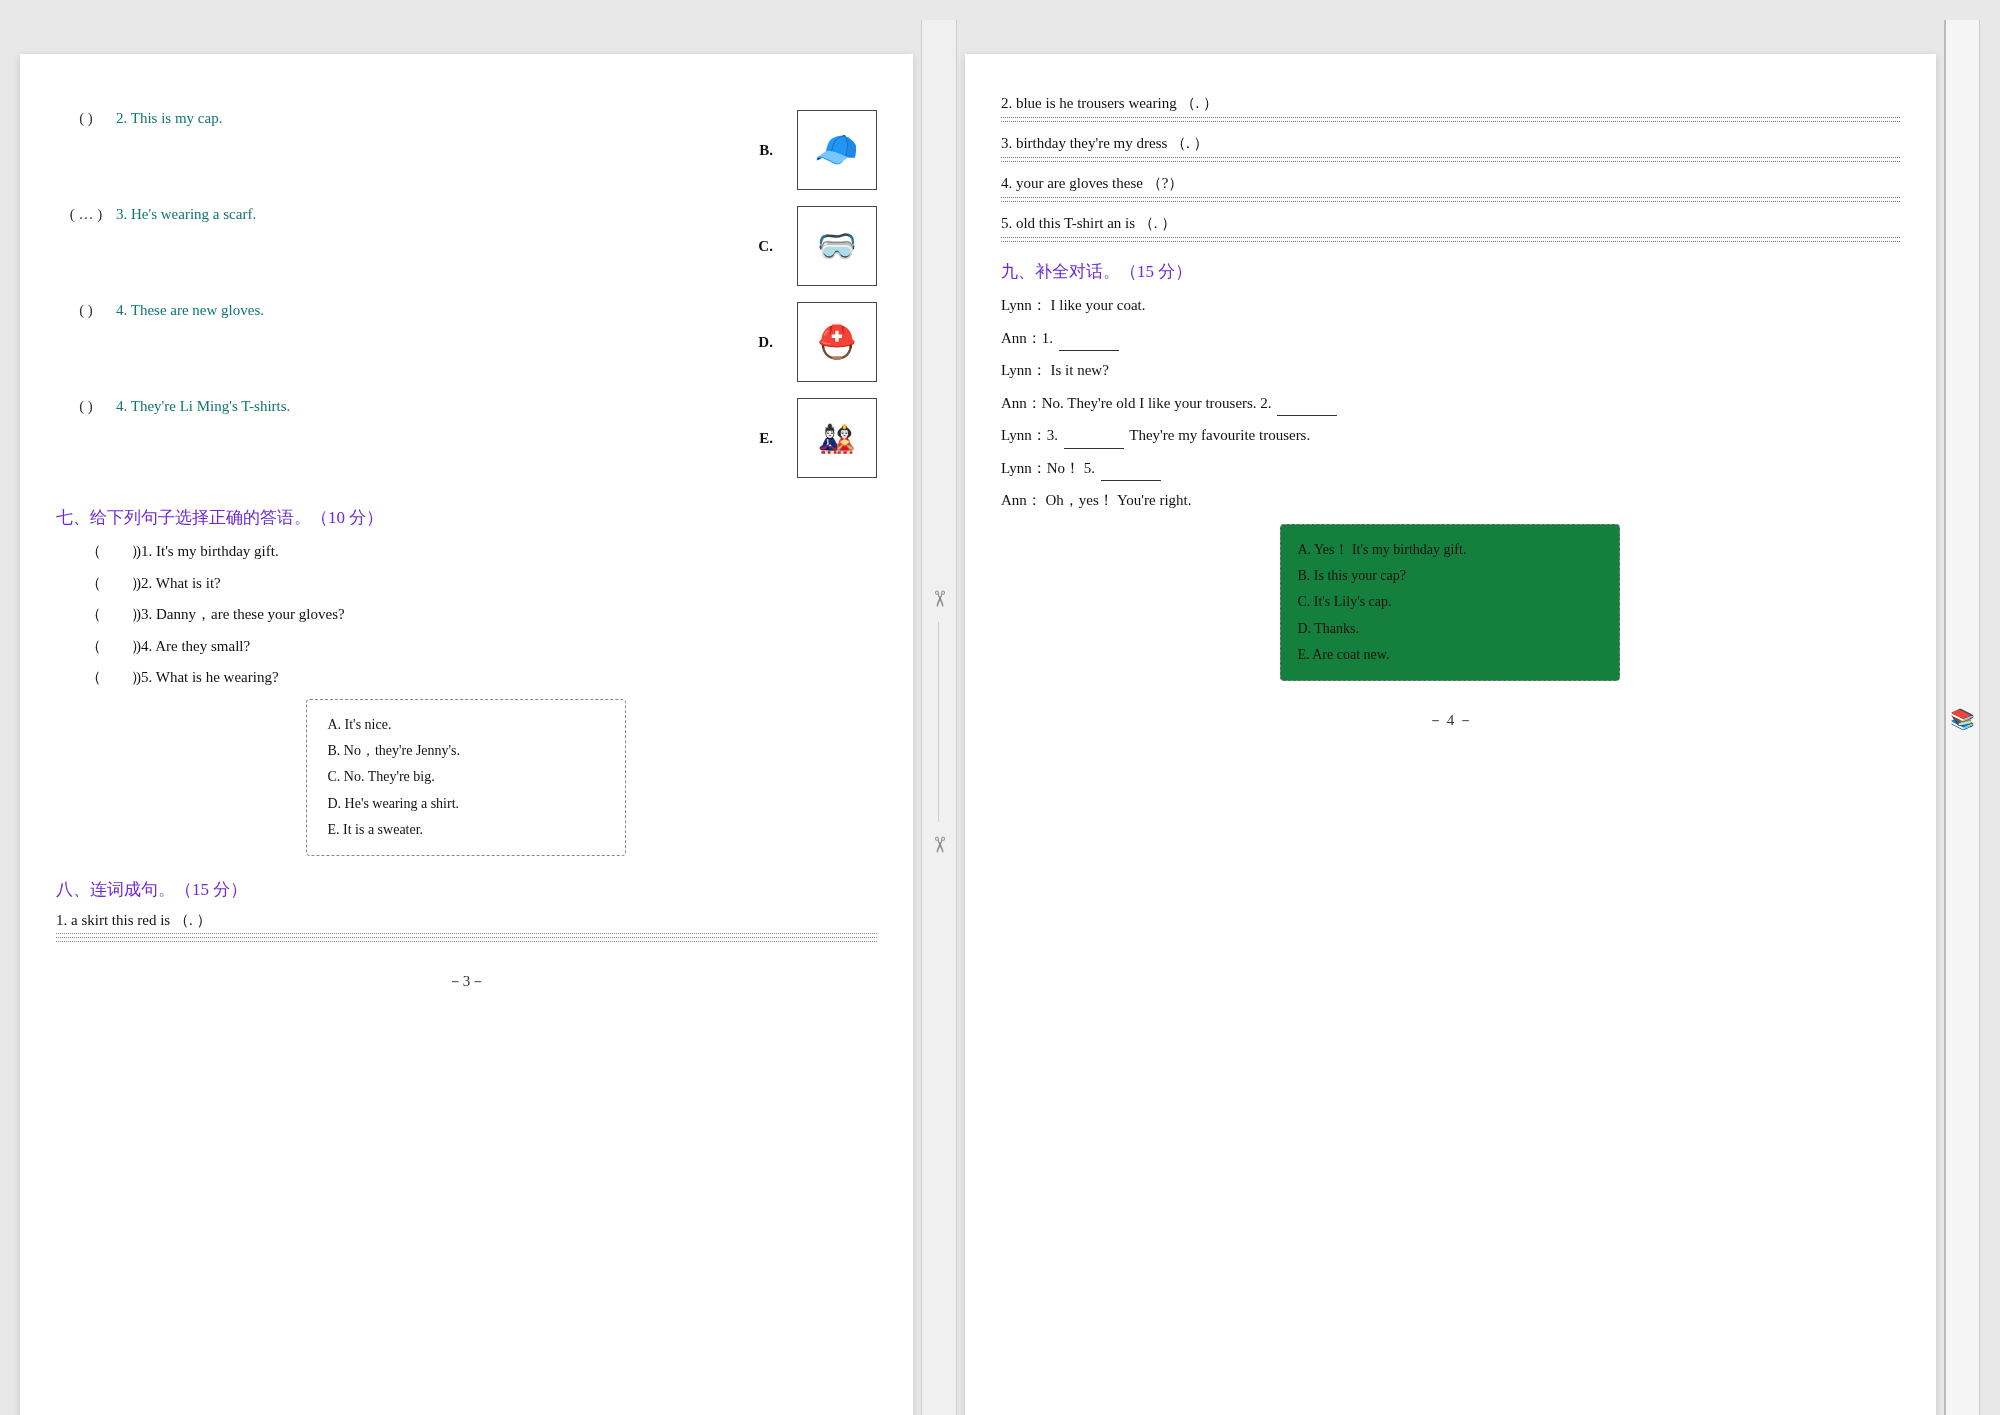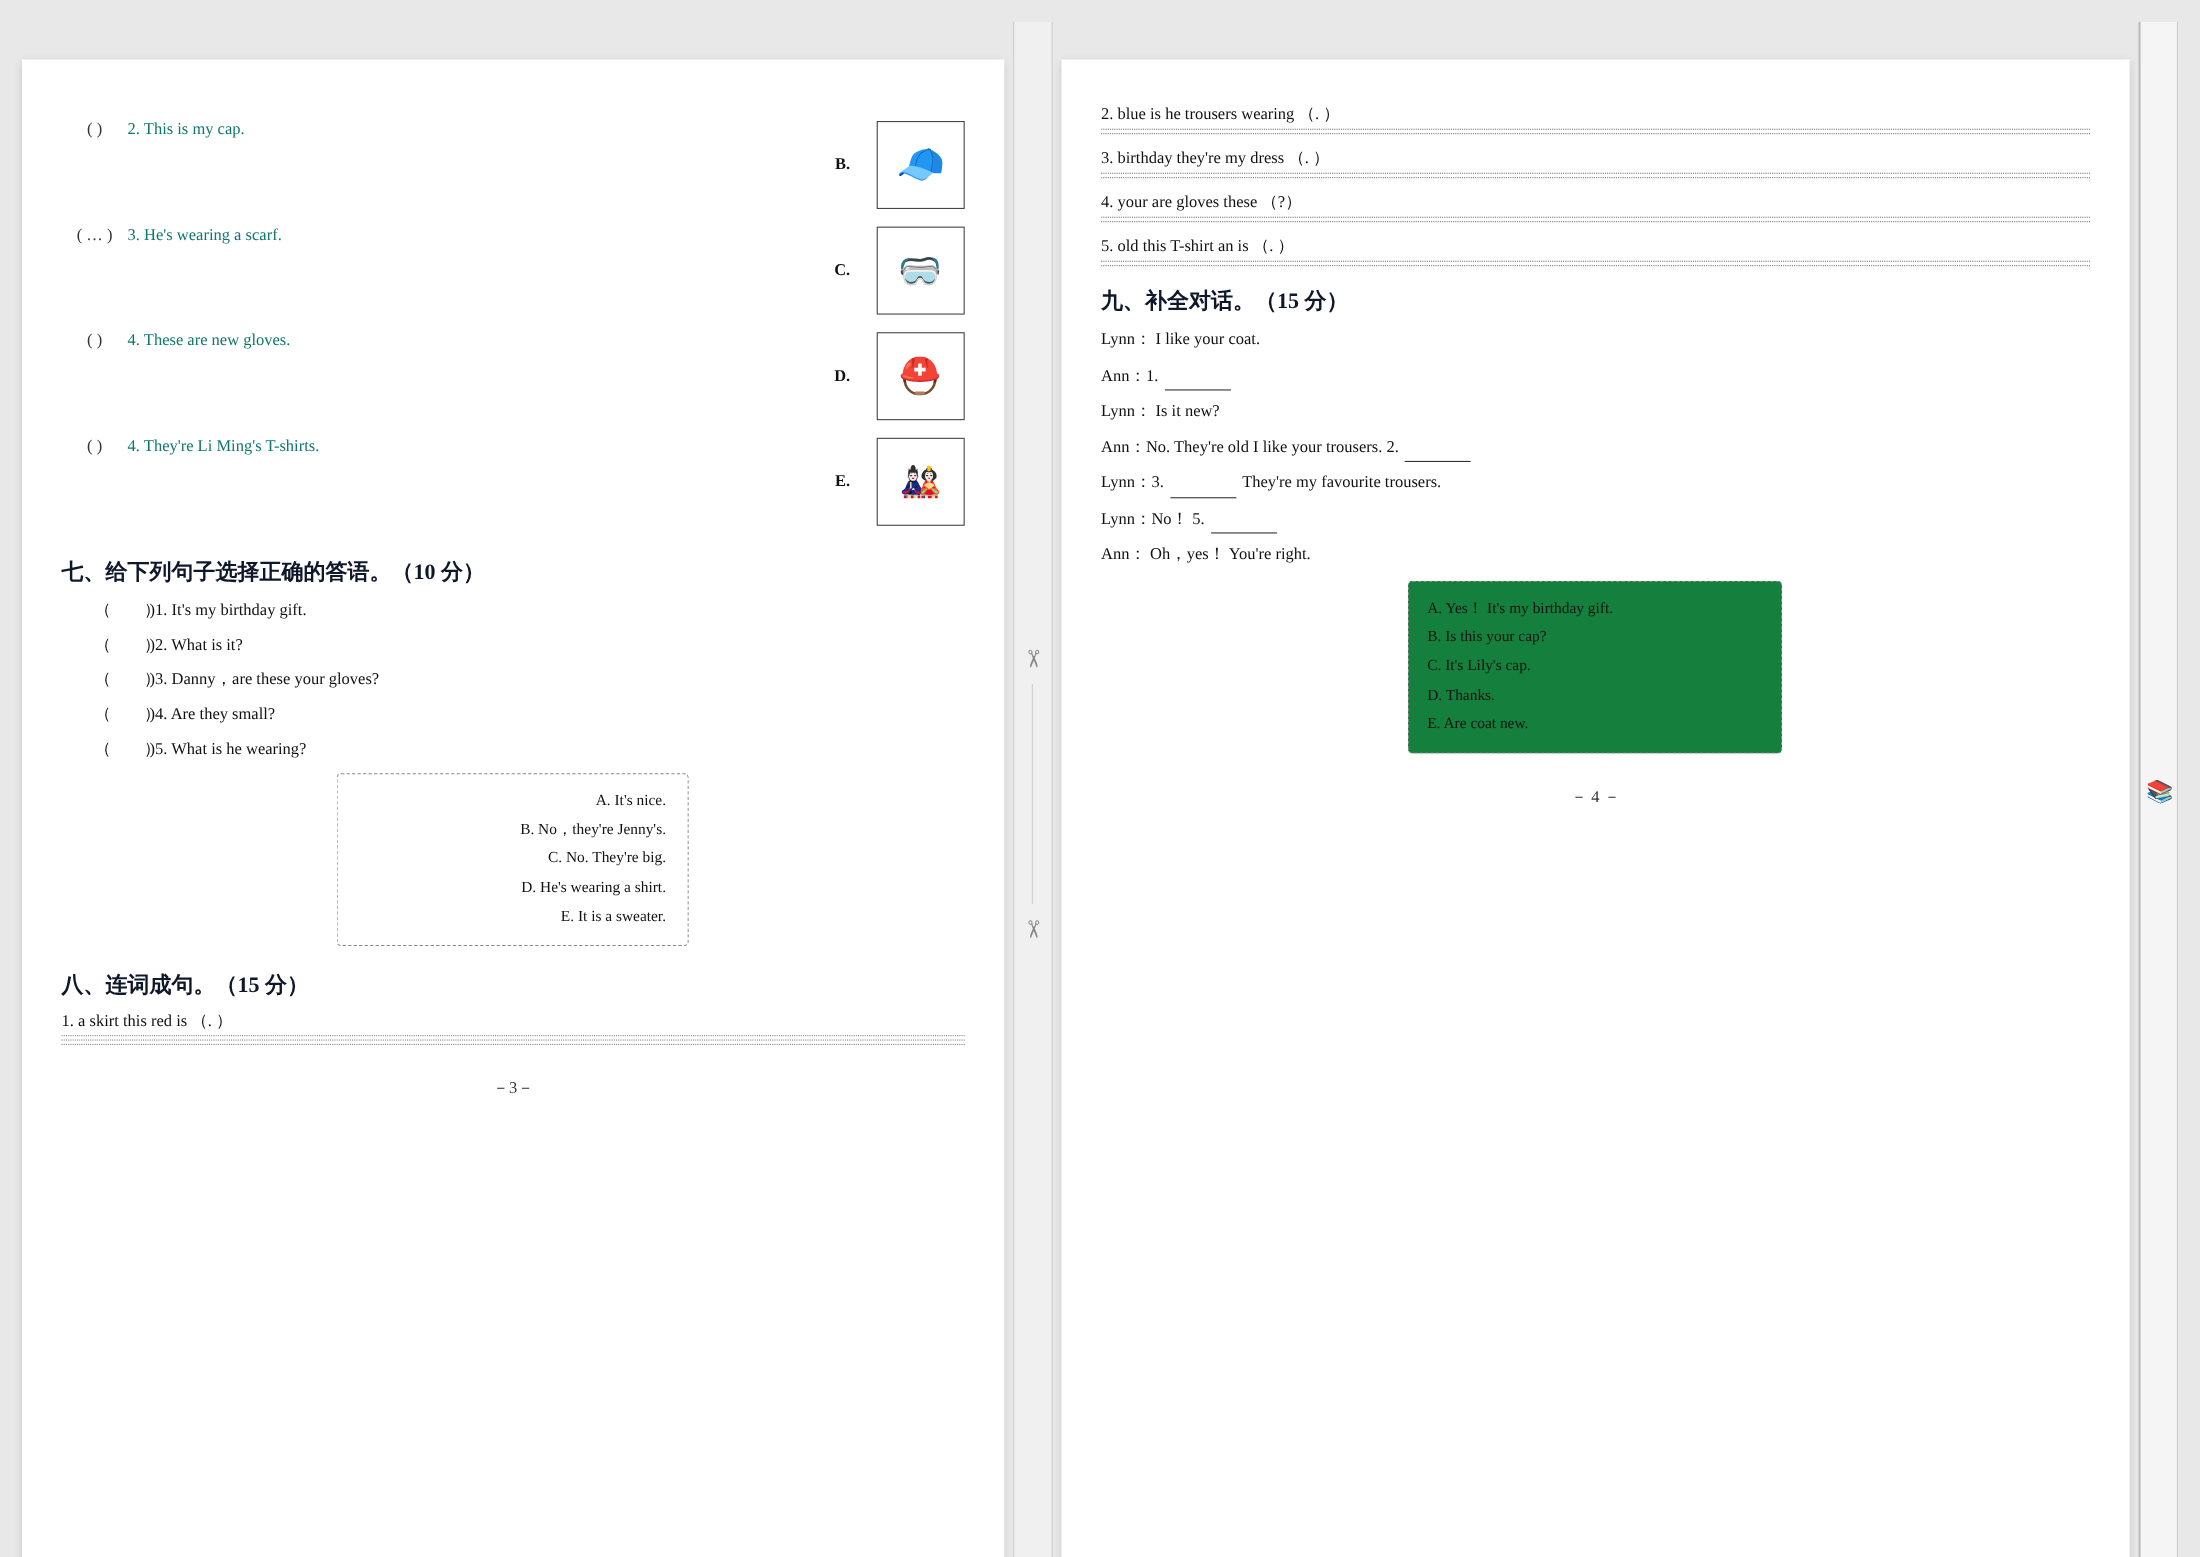--- a/index.html
+++ b/index.html
@@ -35,24 +35,24 @@
     }
     .page-number {
       text-align: center;
       margin-top: 30px;
       font-size: 15px;
       color: #333;
     }
 
     
     .section-header {
-      font-size: 20px;
-      font-weight: bold;
+      font-size: 17px;
+      font-weight: normal;
       margin: 18px 0 10px 0;
-      color: #0f172a;
+      color: #6d28d9;
     }
     .match-paren {
       width: 60px;
       text-align: center;
       font-size: 15px;
       color: #333;
       flex-shrink: 0;
     }
     .match-text {
       flex: 1;
@@ -80,21 +80,20 @@
     }
 
     
     .choice-block {
       border: 1.5px dashed #888;
       border-radius: 4px;
       padding: 10px 20px;
       margin: 8px auto;
       width: 320px;
       background: #fff;
-      text-align: right;
     }
     .choice-item {
       font-size: 14px;
       color: #111;
       margin: 4px 0;
       line-height: 1.6;
     }
 
     
     .sect7-items {

